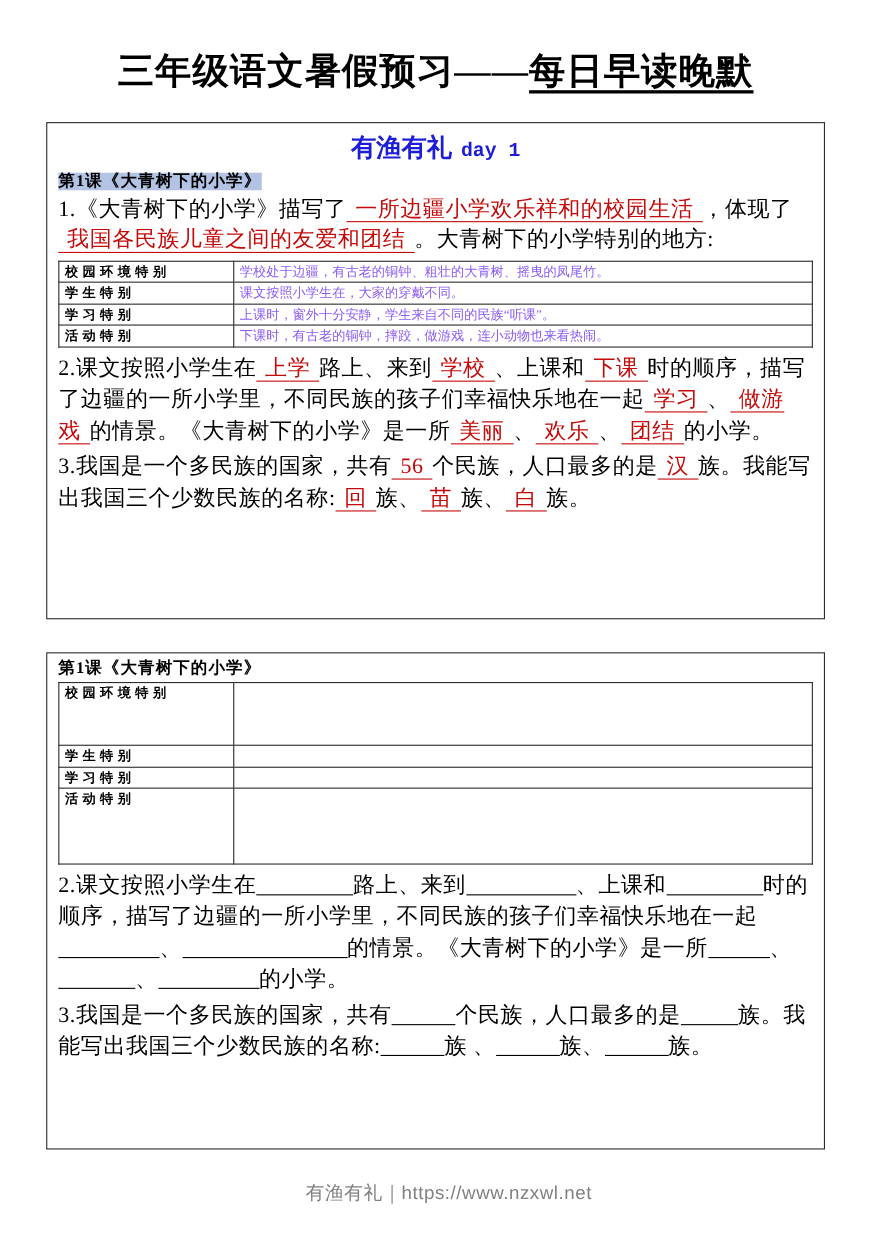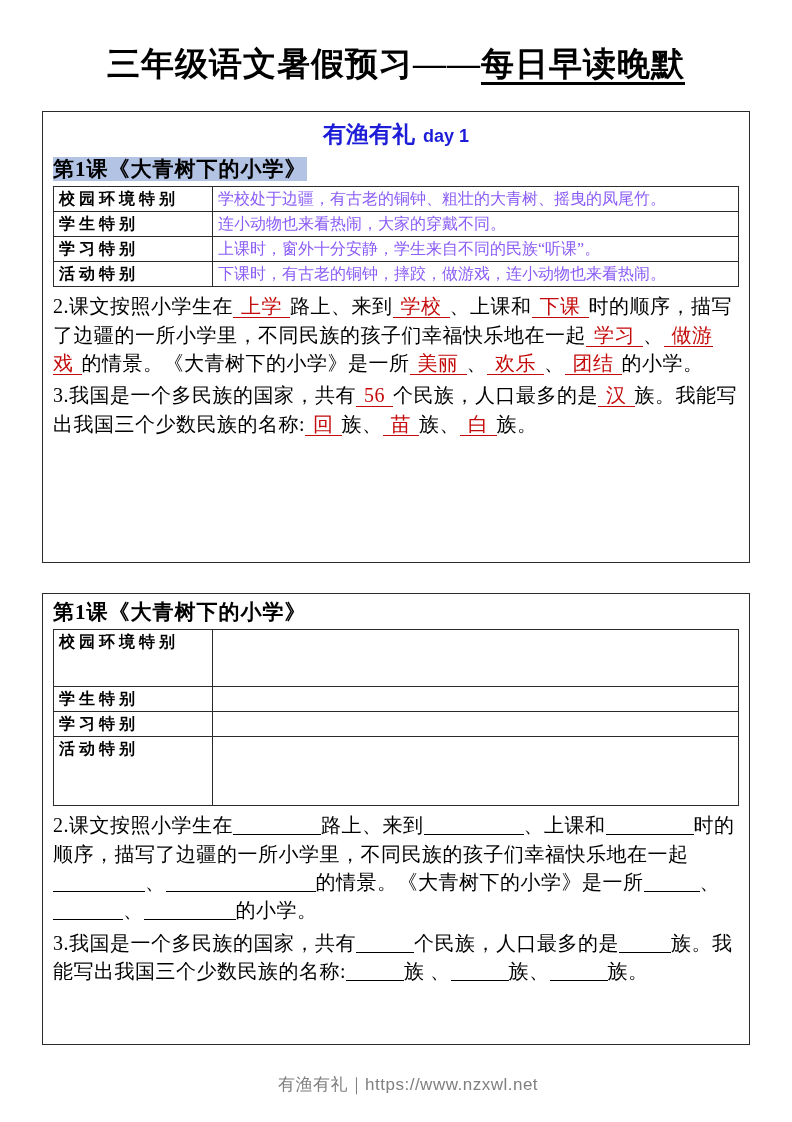--- a/index.html
+++ b/index.html
@@ -32,27 +32,27 @@
     min-height:452px;
   }
   .sec-header {
     text-align:center;
     color:#1d1dd8;
     font-weight:700;
     font-size:23px;
     padding:3px 0 5px 0;
   }
   .sec-header .day {
-    font-family:Liberation Sans, sans-serif;
+    font-family:Liberation Mono, monospace;
     font-size:18px;
     margin-left:8px;
     font-weight:700;
   }
   .lesson {
-    font-size:21px;
+    font-size:15px;
     font-weight:700;
     margin:0 0 2px 0;
     letter-spacing:1px;
   }
   .lesson .hl { background:#b3c3e4; }
 
   .para {
     margin:2px 0 4px 0;
     font-size:20px;
     line-height:1.42;
@@ -73,21 +73,21 @@
   }
 
   .qtable {
     width:100%;
     border-collapse:collapse;
     margin:3px 0 5px 0;
     table-layout:fixed;
   }
   .qtable td {
     border:1.4px solid #2b2b2b;
-    font-size:16px;
+    font-size:12px;
     padding:1px 5px;
     vertical-align:top;
     line-height:1.38;
   }
   .qtable .lbl {
     width:148px;
     font-weight:700;
     letter-spacing:4px;
     color:#000;
   }
@@ -111,30 +111,31 @@
 
 <div class="page">
 
   <h1 class="doc-title"><span>三年级语文暑假预习——</span><span class="u">每日早读晚默</span></h1>
 
   <section class="sheet">
     <div class="sec-header"><span>有渔有礼</span><span class="day">day 1</span></div>
 
     <div class="lesson"><span class="hl">第1课《大青树下的小学》</span></div>
 
+    <p class="para"><span class="seg-normal">1.《大青树下的小学》描写了</span><span class="seg-answer">一所边疆小学欢乐祥和的校园生活</span><span class="seg-normal">，体现了</span><span class="seg-answer">我国各民族儿童之间的友爱和团结</span><span class="seg-normal">。大青树下的小学特别的地方:</span></p>
 
     <table class="qtable">
       <tbody>
         <tr>
           <td class="lbl">校园环境特别</td>
           <td class="ans">学校处于边疆，有古老的铜钟、粗壮的大青树、摇曳的凤尾竹。</td>
         </tr>
         <tr>
           <td class="lbl">学生特别</td>
-          <td class="ans">连小动物也来看热闹，大家的穿戴不同。</td>
+          <td class="ans">课文按照小学生在，大家的穿戴不同。</td>
         </tr>
         <tr>
           <td class="lbl">学习特别</td>
           <td class="ans">上课时，窗外十分安静，学生来自不同的民族“听课”。</td>
         </tr>
         <tr>
           <td class="lbl">活动特别</td>
           <td class="ans">下课时，有古老的铜钟，摔跤，做游戏，连小动物也来看热闹。</td>
         </tr>
       </tbody>

